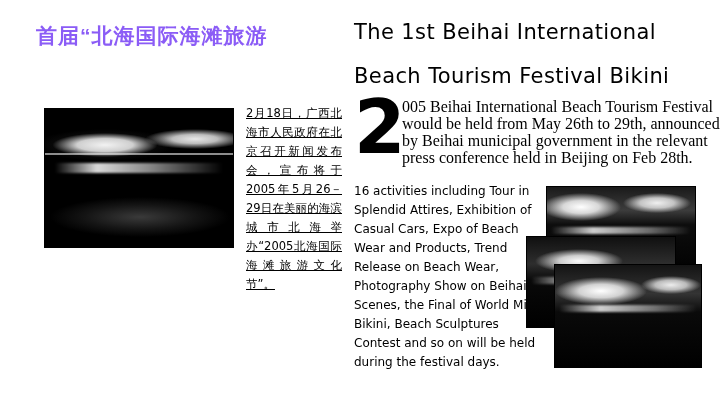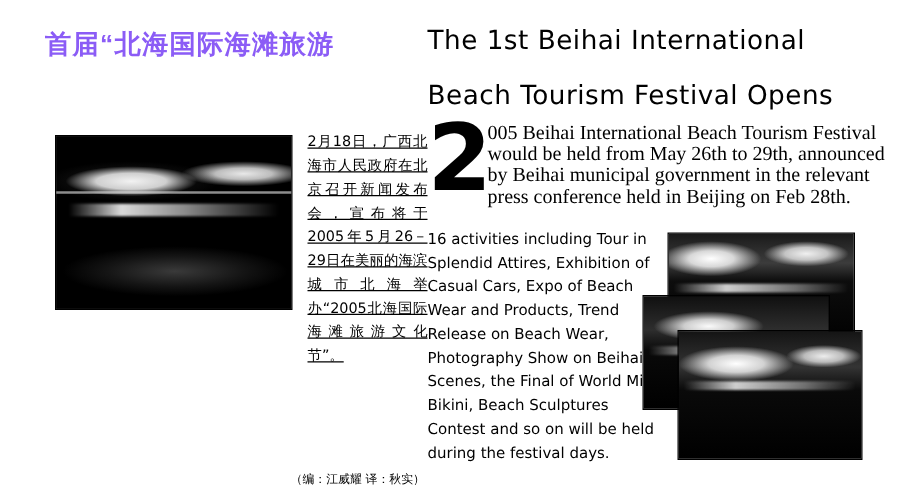--- a/index.html
+++ b/index.html
@@ -99,21 +99,21 @@
     top: 378px;
     font-family: "DejaVu Sans", sans-serif;
     font-size: 9.5px;
     line-height: 12px;
     text-align: right;
   }
 
   
   .en-col {
     position: absolute;
-    left: 336px;
+    left: 348px;
     top: 0;
     width: 380px;
     height: 402px;
   }
   .en-title {
     position: absolute;
     left: 6px;
     top: 10px;
     width: 372px;
     font-family: "DejaVu Sans", sans-serif;
@@ -207,28 +207,27 @@
     </div>
 
     <div class="cn-photo">
       <div class="horizon"></div>
       <div class="glow"></div>
     </div>
 
     <div class="cn-lead">2月18日，广西北海市人民政府在北京召开新闻发布会，宣布将于2005年5月26－29日在美丽的海滨城市北海举办“2005北海国际海滩旅游文化节”。</div>
 
 
-    <div class="cn-credit">（编：江威耀  译：秋实）</div>
   </div>
 
   <div class="en-col">
 
     <div class="en-title">
       <span>The 1st Beihai International</span>
-      <span class="l2">Beach Tourism Festival Opens</span>
+      <span class="l2">Beach Tourism Festival Bikini</span>
     </div>
 
     <div class="dropcap">2</div>
 
     <div class="en-p1">005 Beihai International Beach Tourism Festival would be held from May 26th to 29th, announced by Beihai municipal government in the relevant press conference held in Beijing on Feb 28th.</div>
 
     <div class="en-p2">16 activities including Tour in Splendid Attires, Exhibition of Casual Cars, Expo of Beach Wear and Products, Trend Release on Beach Wear, Photography Show on Beihai Scenes, the Final of World Miss Bikini, Beach Sculptures Contest and so on will be held during the festival days.</div>
 
     <div class="ph ph-a">
       <div class="streak"></div>

